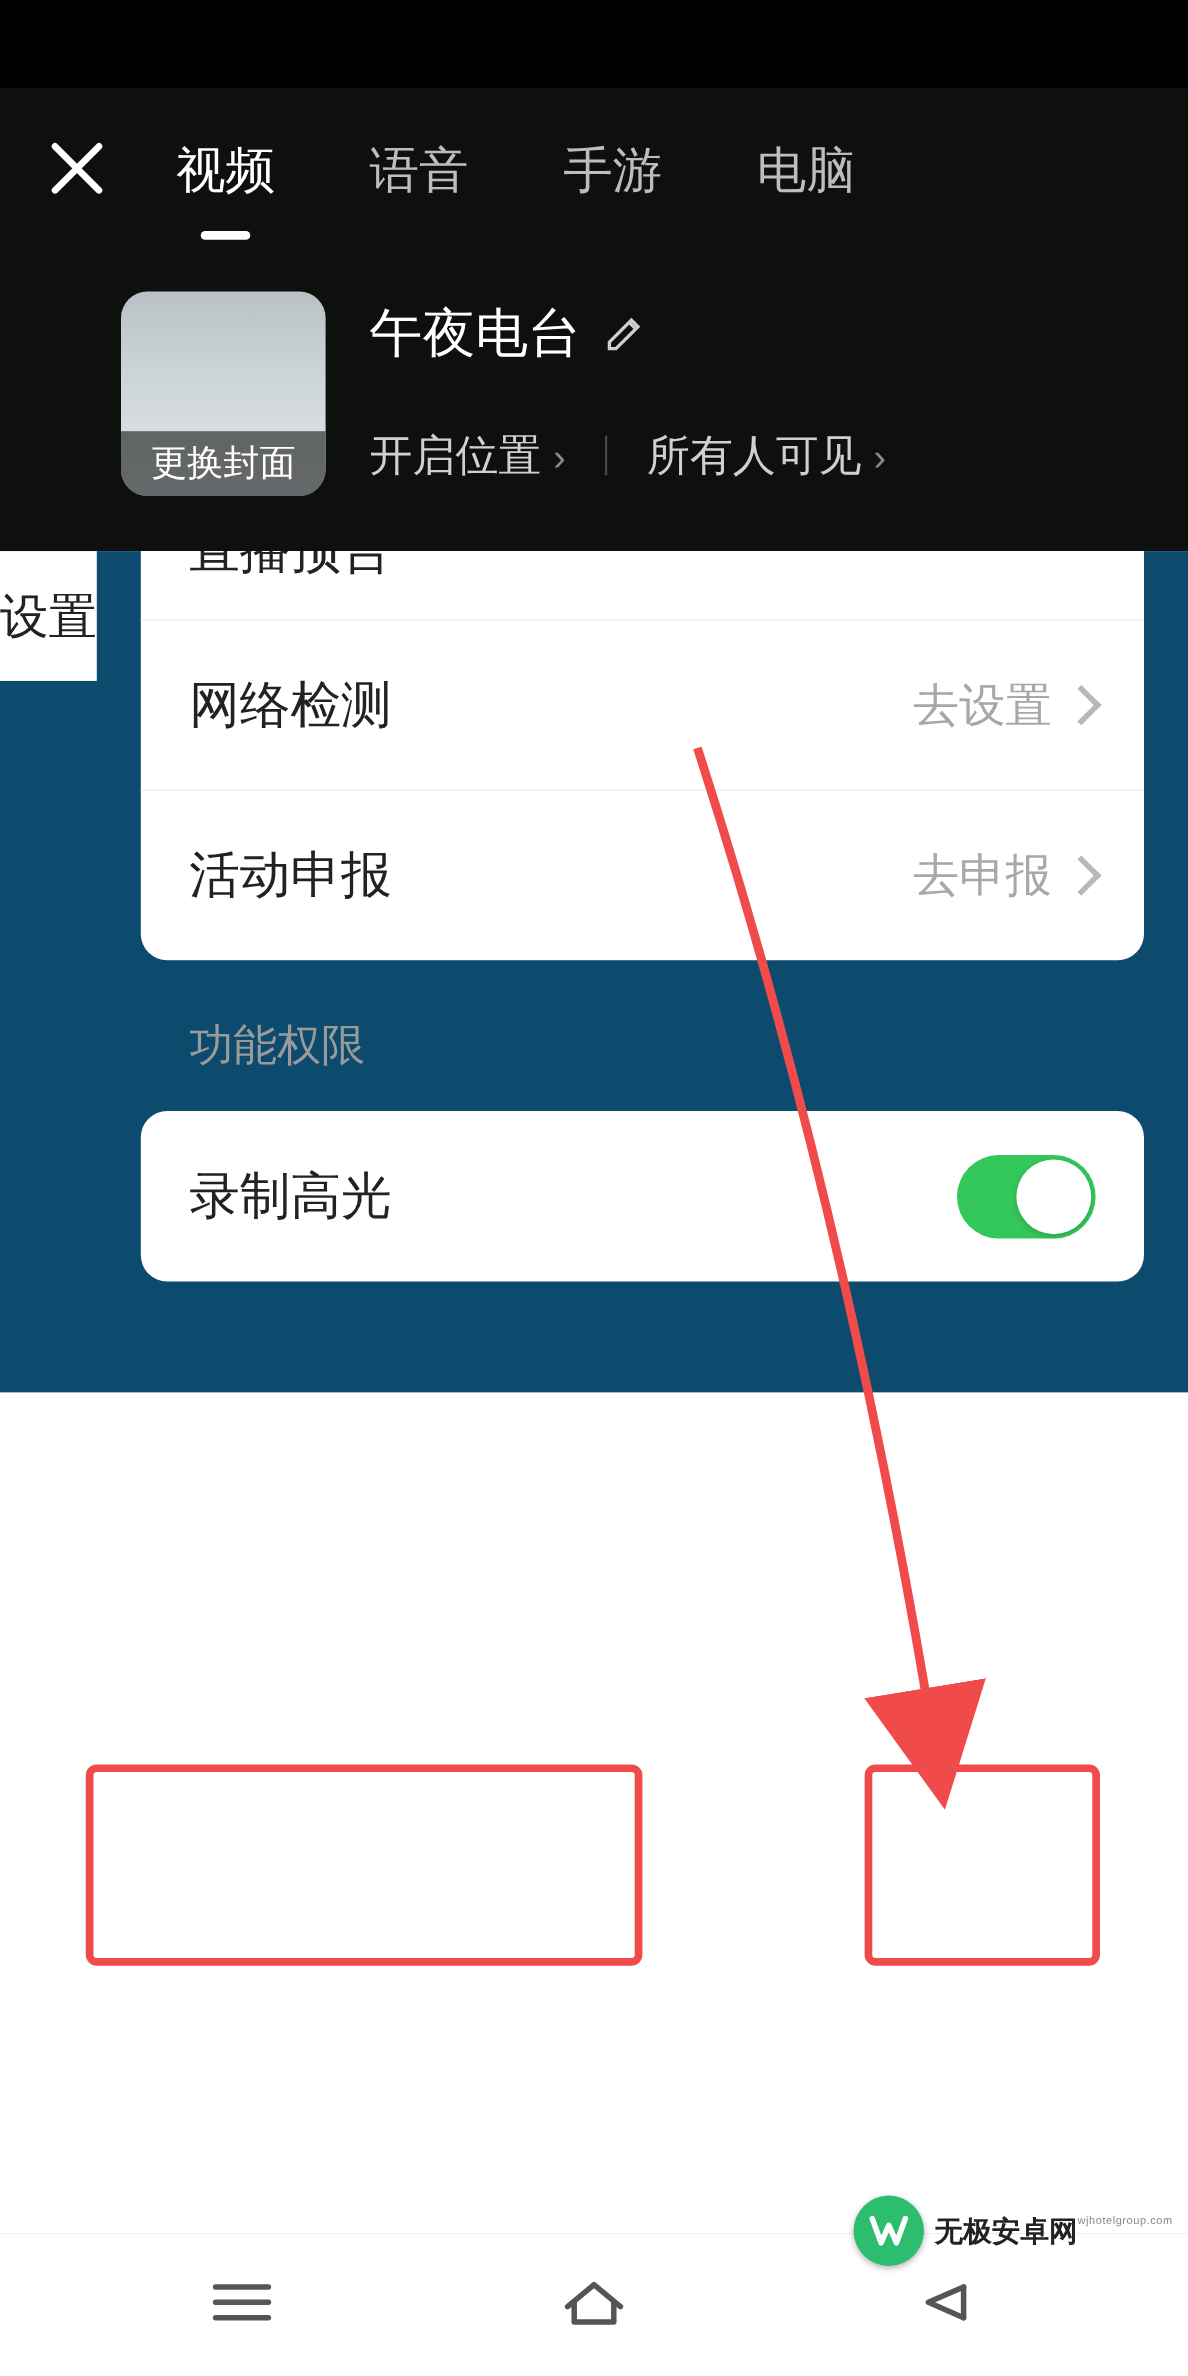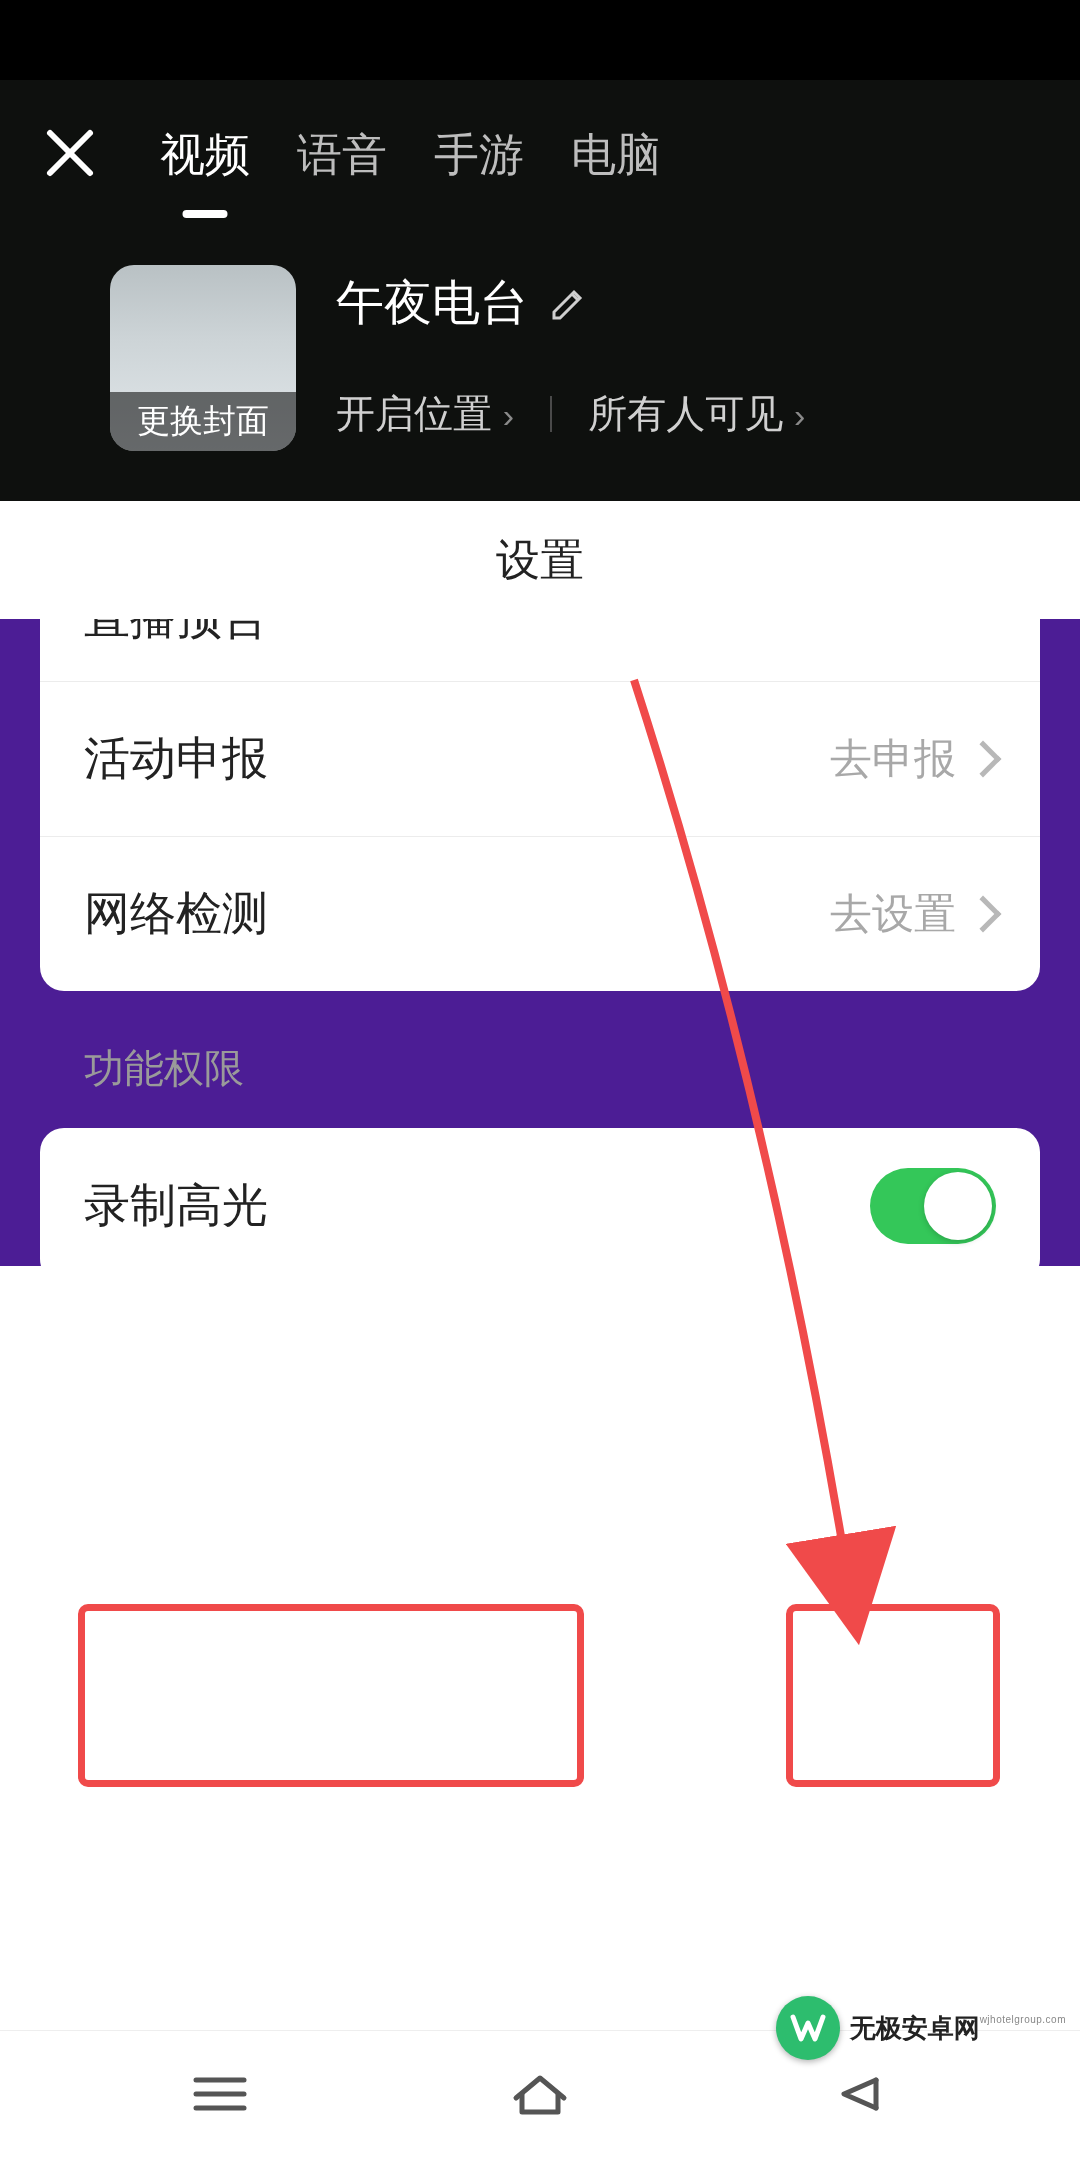--- a/index.html
+++ b/index.html
@@ -2,34 +2,34 @@
 <html><head>
 <meta charset="utf-8">
 <style>
 *{margin:0;padding:0;box-sizing:border-box;-webkit-font-smoothing:antialiased}
 html,body{width:1080px;height:2160px;font-family:-apple-system,"PingFang SC","Microsoft YaHei",sans-serif;background:#fff;overflow:hidden}
 .root{width:1080px;height:2160px;position:relative;display:flex;flex-direction:column}
 .status-bar{height:80px;background:#000}
 .top-area{background:#0e100e;color:#fff;padding:0 0 50px 0}
 .top-nav{display:flex;align-items:center;height:150px;padding:0 45px;gap:65px}
 .close-x svg{width:50px;height:50px;stroke:#fff;stroke-width:6;stroke-linecap:round}
-.tabs{display:flex;gap:47px;font-size:45px;color:#bdbdbd}
+.tabs{display:flex;gap:86px;font-size:45px;color:#bdbdbd}
 .tab{position:relative;padding:8px 0}
 .tab.active{color:#fff;font-weight:500}
 .tab.active::after{content:"";position:absolute;left:50%;transform:translateX(-50%);bottom:-25px;width:45px;height:8px;background:#fff;border-radius:4px}
 .room-info{display:flex;align-items:flex-start;padding:35px 45px 0 110px;gap:40px}
 .cover{width:186px;height:186px;border-radius:24px;background:linear-gradient(180deg,#b9c1c4 0%,#cdd4d7 40%,#e2e8eb 100%);position:relative;overflow:hidden;flex-shrink:0}
 .cover-label{position:absolute;bottom:0;left:0;right:0;background:rgba(0,0,0,.55);color:#fff;font-size:33px;text-align:center;padding:7px 0}
 .room-meta{flex:1;padding-top:6px}
 .room-title-row{display:flex;align-items:flex-end;gap:20px;font-size:48px;color:#fff;font-weight:400}
 .edit-icon svg{width:40px;height:40px;stroke:#cfcfcf;stroke-width:3;fill:none}
 .room-sub{display:flex;align-items:center;gap:36px;margin-top:52px;font-size:39px;color:#d0d0d0}
 .room-sub .chev{color:#8a8a8a;font-size:34px}
 .room-sub .divider{width:2px;height:36px;background:#4a4a4a}
-.panel{background:#4c1d95;flex:1;display:flex;flex-direction:column;overflow:hidden}
+.panel{background:#0c4a6e;flex:1;display:flex;flex-direction:row;overflow:hidden}
 .panel-header{height:118px;background:#fff;display:flex;align-items:center;justify-content:center;font-size:44px;color:#222}
 .scroll{flex:1;overflow:hidden}
 .group{background:#fff;border-radius:24px;margin:0 40px}
 .first-group{margin-top:-10px;border-top-left-radius:0;border-top-right-radius:0}
 .row{display:flex;align-items:center;justify-content:space-between;padding:0 44px;min-height:155px;border-top:1px solid #ececec}
 .row:first-child{border-top:none}
 .row.truncated-top{min-height:72px;align-items:flex-start;padding-top:0}
 .row.truncated-top .row-label{transform:translateY(-22px)}
 .row-label{font-size:46px;color:#222}
 .row-right{display:flex;align-items:center;gap:14px;color:#a8a8a8;font-size:42px}
@@ -97,30 +97,30 @@
 
   <div class="panel">
     <div class="panel-header">设置</div>
     <div class="scroll">
       <div class="group first-group">
         <div class="row truncated-top">
           <span class="row-label">直播预告</span>
 
         </div>
         <div class="row">
-          <span class="row-label">活动申报</span>
+          <span class="row-label">网络检测</span>
           <div class="row-right">
-              <span>去申报</span>
+              <span>去设置</span>
               <span class="chevron"></span>
             </div>
         </div>
         <div class="row">
-          <span class="row-label">网络检测</span>
+          <span class="row-label">活动申报</span>
           <div class="row-right">
-              <span>去设置</span>
+              <span>去申报</span>
               <span class="chevron"></span>
             </div>
         </div>
       </div>
 
       <div class="section-title">功能权限</div>
 
       <div class="group">
         <div class="row">
           <span class="row-label">录制高光</span>

